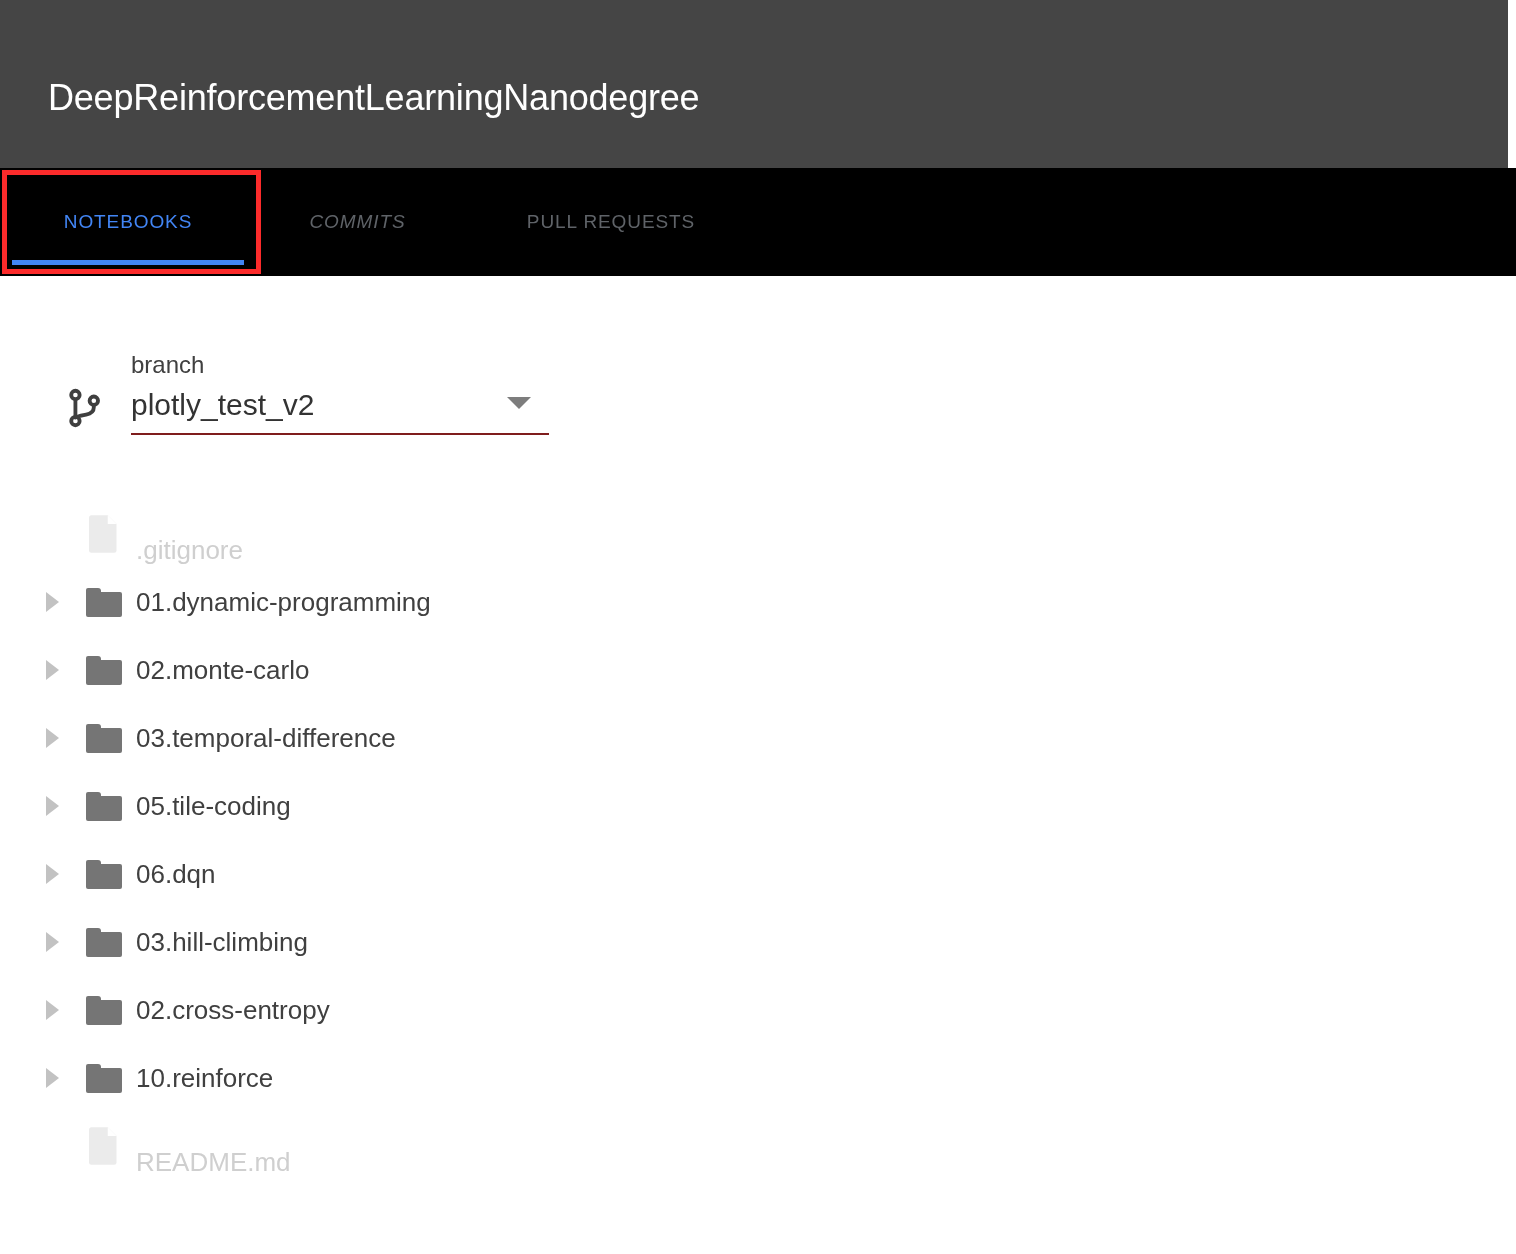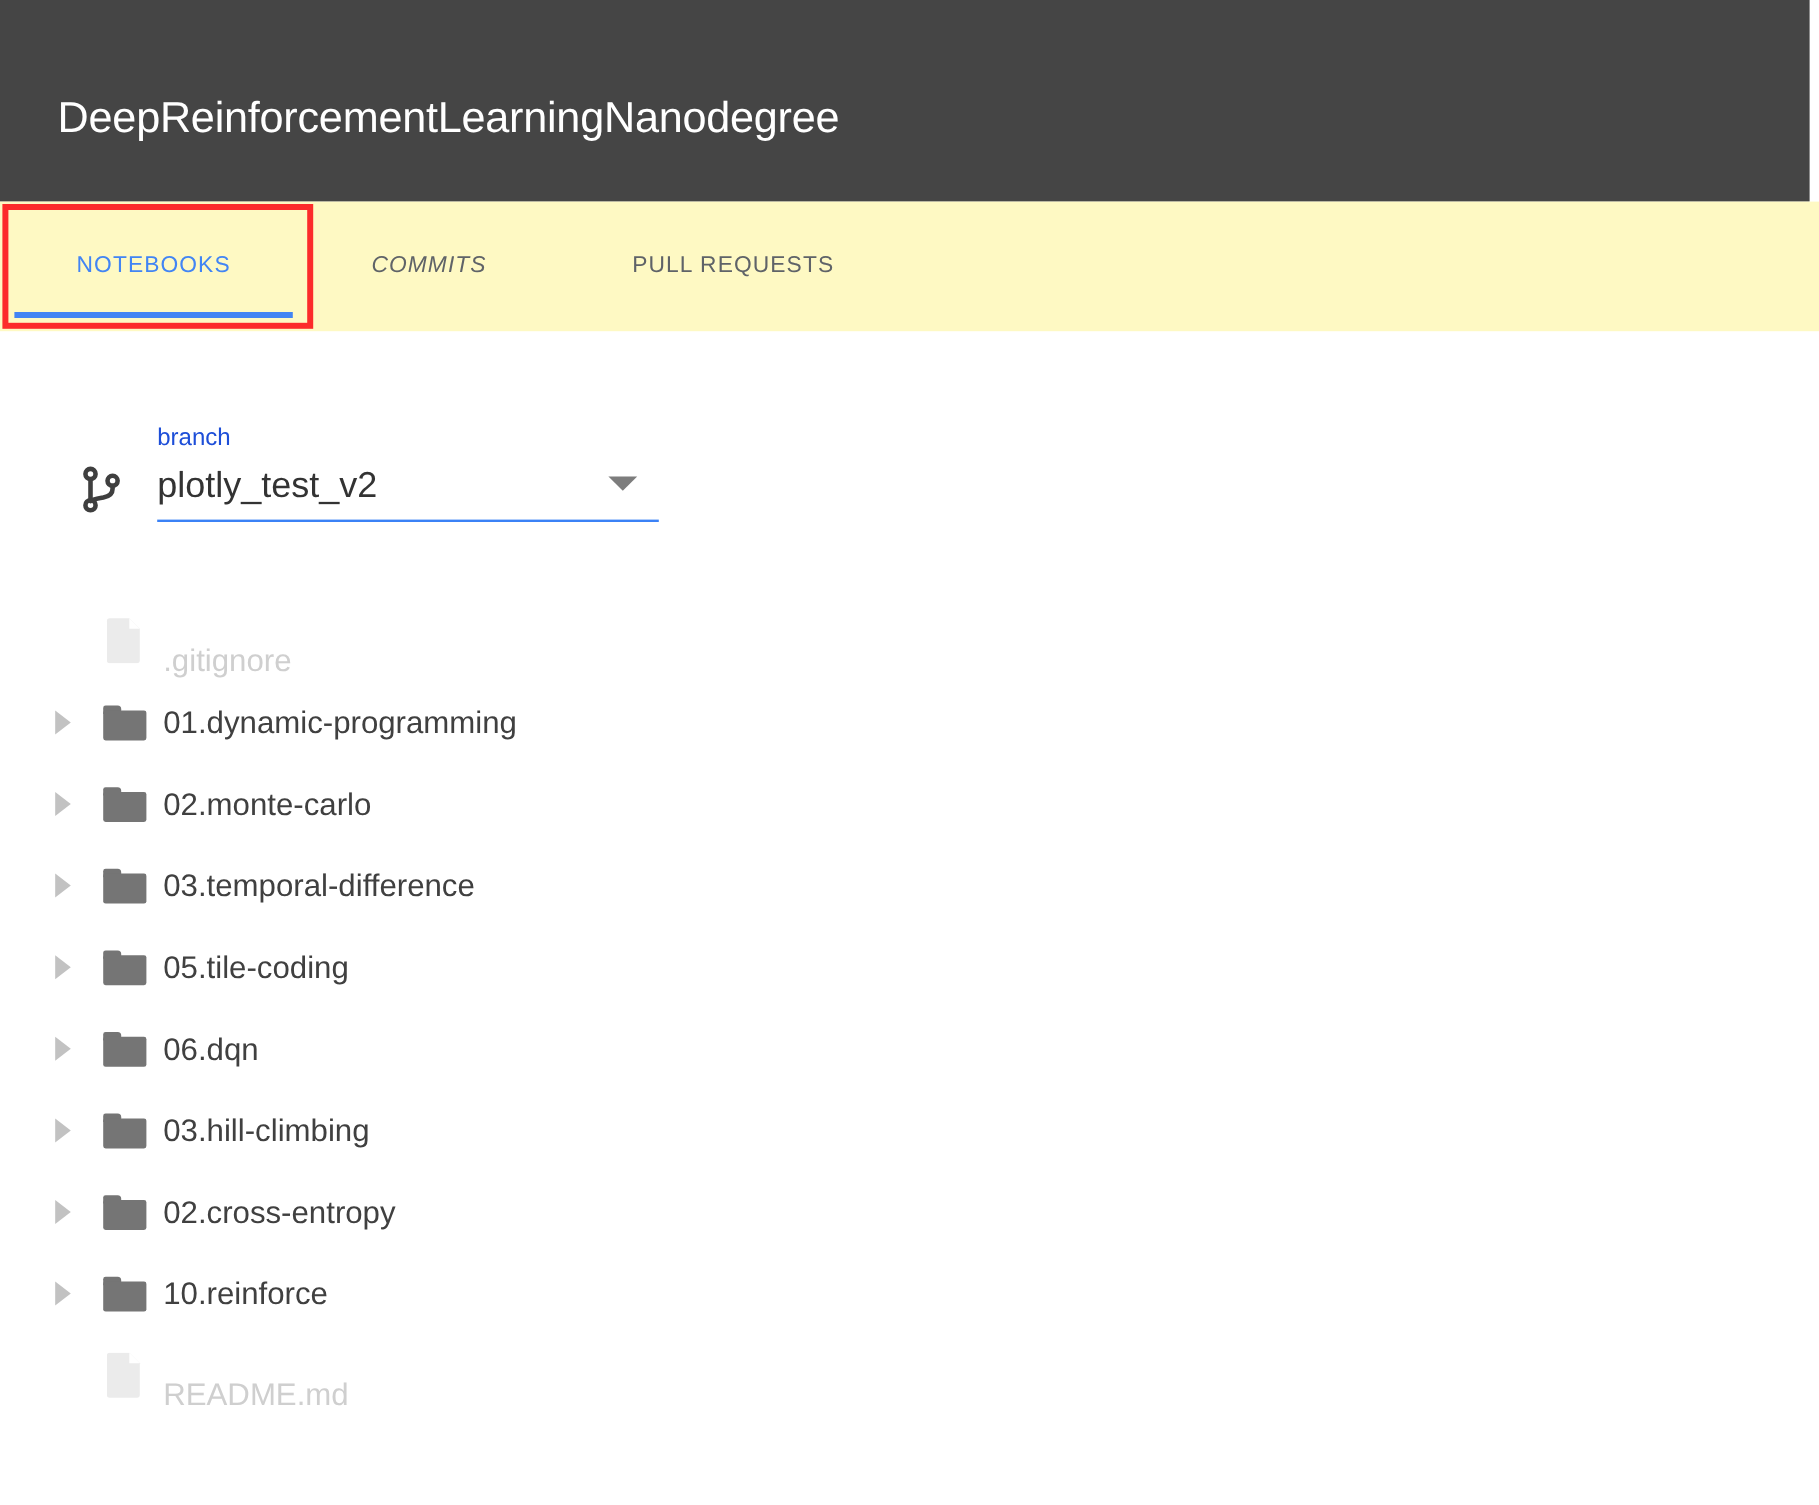--- a/index.html
+++ b/index.html
@@ -37,21 +37,21 @@
     line-height: 60px;
   }
 
   
   .tab-bar {
     position: absolute;
     left: 0;
     top: 168px;
     width: 1516px;
     height: 108px;
-    background: #fef9c3;
+    background: #000000;
   }
   .tab {
     position: absolute;
     top: 0;
     height: 108px;
     display: flex;
     align-items: center;
     justify-content: center;
     font-size: 19px;
     letter-spacing: 0.9px;
@@ -95,29 +95,29 @@
     width: 46px;
     height: 46px;
   }
   .branch-field {
     position: absolute;
     left: 131px;
     top: 352px;
     width: 418px;
   }
   .branch-label {
-    font-size: 20px;
-    color: #1d4ed8;
+    font-size: 24px;
+    color: #404040;
     line-height: 26px;
   }
   .branch-value-row {
     display: flex;
     align-items: center;
     justify-content: space-between;
-    border-bottom: 2px solid #3b82f6;
+    border-bottom: 2px solid #7f1d1d;
     padding-bottom: 9px;
     margin-top: 8px;
     cursor: pointer;
   }
   .branch-value {
     font-size: 30px;
     color: #333333;
     line-height: 38px;
     white-space: nowrap;
   }

